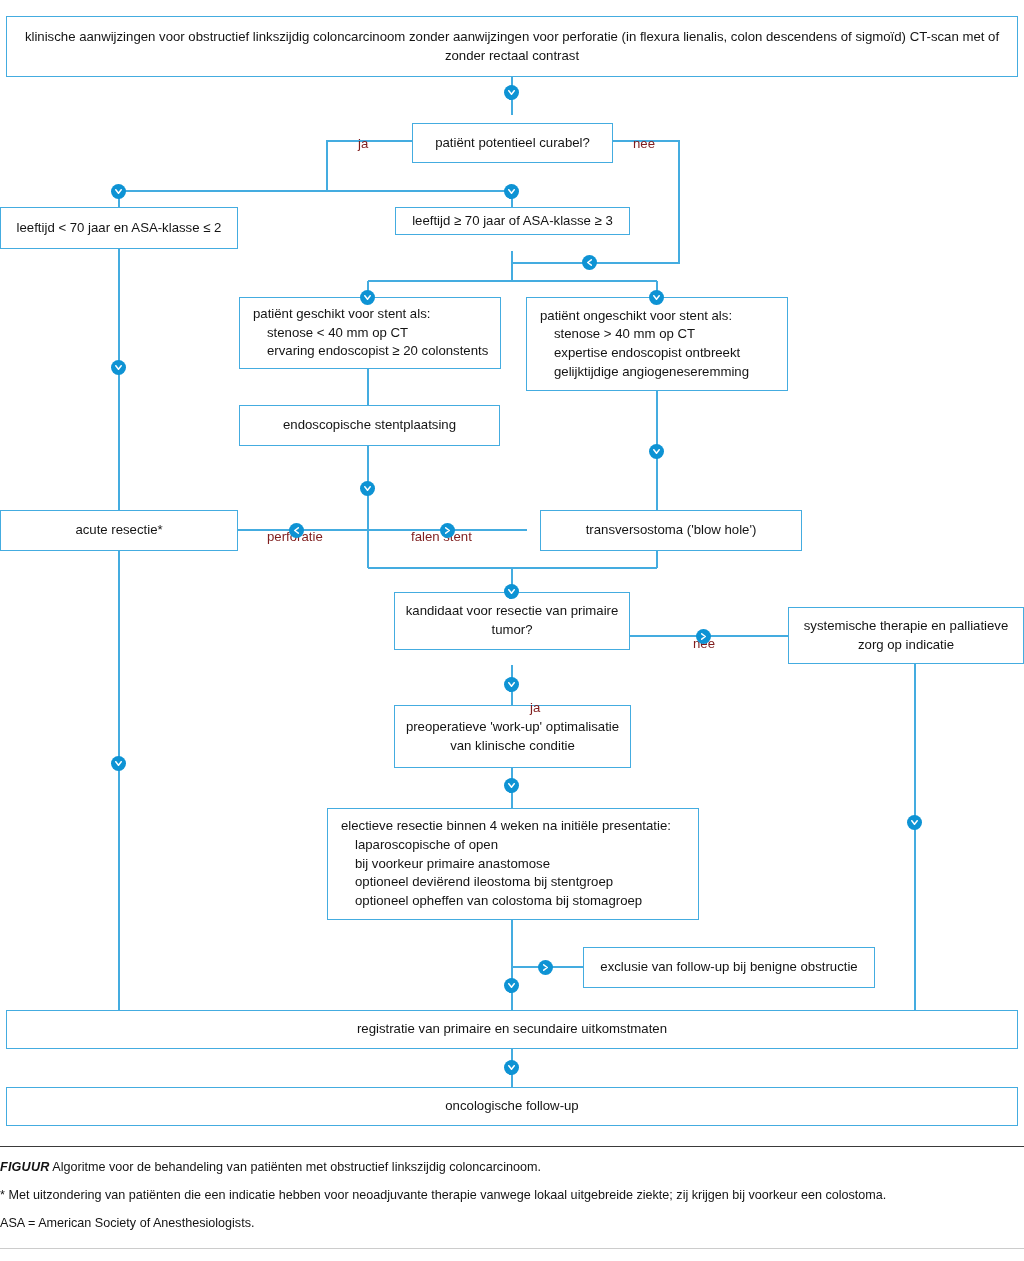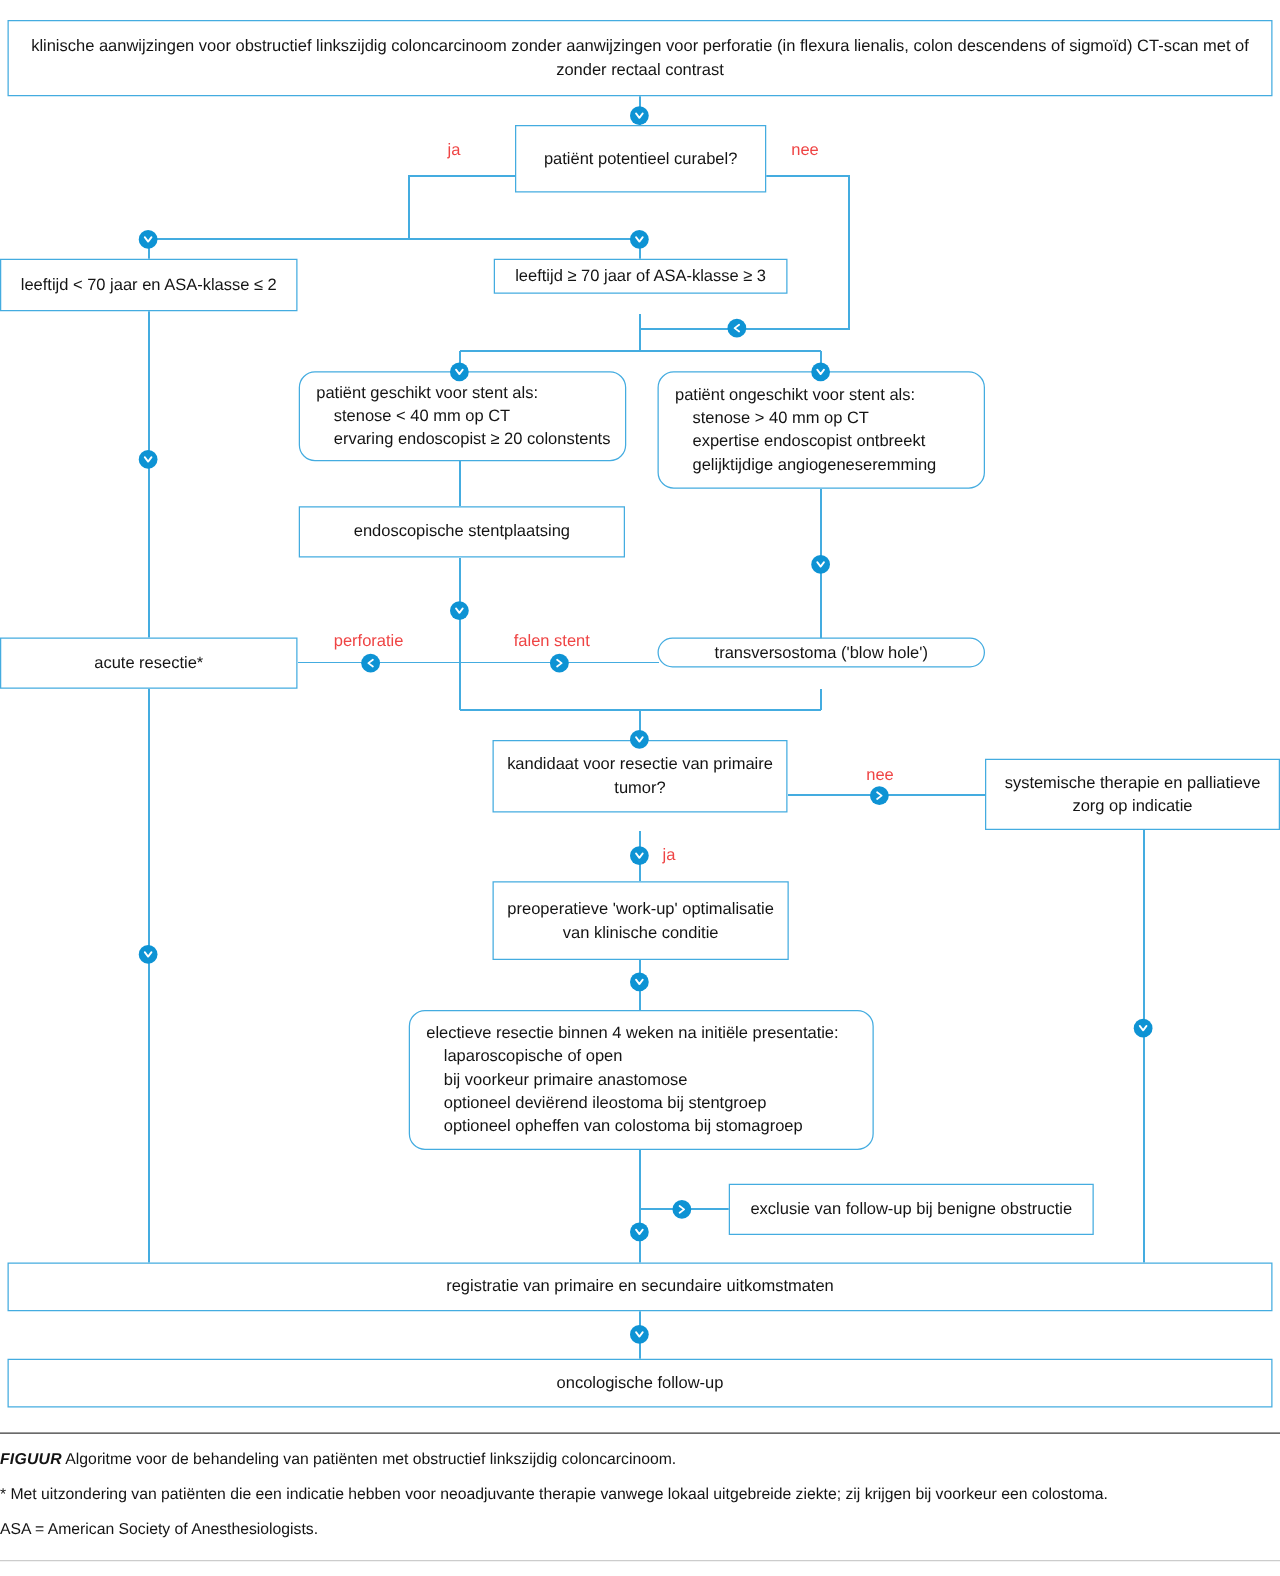--- a/index.html
+++ b/index.html
@@ -41,41 +41,41 @@
     line-height: 1.42;
     color: #141414;
   }
   .node.center {
     justify-content: center;
     text-align: center;
   }
   .node.left {
     justify-content: flex-start;
     text-align: left;
-    border-radius: 13px;
   }
   .node .inner {
     padding: 0 10px;
     width: 100%;
   }
   .node.left .inner {
     padding-left: 13px;
   }
   .lines-block .ln {
     display: block;
     white-space: nowrap;
   }
   .lines-block .ln.ind {
     padding-left: 14px;
   }
   .edge-label {
     position: absolute;
     font-size: 13.2px;
-    color: #ef4444;
+    color: #7f1d1d;
     white-space: nowrap;
+    margin-top: 24px;
   }
   .marker {
     position: absolute;
     width: 15px;
     height: 15px;
     border-radius: 50%;
     background: #0e93d4;
     display: flex;
     align-items: center;
     justify-content: center;
@@ -161,21 +161,21 @@
     </g>
   </svg>
 
   <div class="node center" style="left:6px; top:16px; width:1012px; height:61px;">
     <div class="inner">
       <span class="ln">klinische aanwijzingen voor obstructief linkszijdig coloncarcinoom zonder aanwijzingen voor perforatie</span>
       <span class="ln">(in flexura lienalis, colon descendens of sigmoïd) CT-scan met of zonder rectaal contrast</span>
     </div>
   </div>
 
-  <div class="node center" style="left:412px; top:100px; width:201px; height:54px;">
+  <div class="node center" style="left:412px; top:123px; width:201px; height:40px;">
     <div class="inner">patiënt potentieel curabel?</div>
   </div>
 
   <div class="node center" style="left:0px; top:207px; width:238px; height:42px;">
     <div class="inner">leeftijd &lt; 70 jaar en ASA-klasse ≤ 2</div>
   </div>
 
   <div class="node center" style="left:395px; top:207px; width:235px; height:28px;">
     <div class="inner">leeftijd ≥ 70 jaar of ASA-klasse ≥ 3</div>
   </div>
@@ -198,21 +198,21 @@
   </div>
 
   <div class="node center" style="left:239px; top:405px; width:261px; height:41px;">
     <div class="inner">endoscopische stentplaatsing</div>
   </div>
 
   <div class="node center" style="left:0px; top:510px; width:238px; height:41px;">
     <div class="inner">acute resectie*</div>
   </div>
 
-  <div class="node center" style="left:526px; top:510px; width:262px; height:24px;border-radius:14px;">
+  <div class="node center" style="left:540px; top:510px; width:262px; height:41px;">
     <div class="inner">transversostoma ('blow hole')</div>
   </div>
 
   <div class="node center" style="left:394px; top:592px; width:236px; height:58px;">
     <div class="inner">
       <span class="ln">kandidaat voor resectie</span>
       <span class="ln">van primaire tumor?</span>
     </div>
   </div>
 

